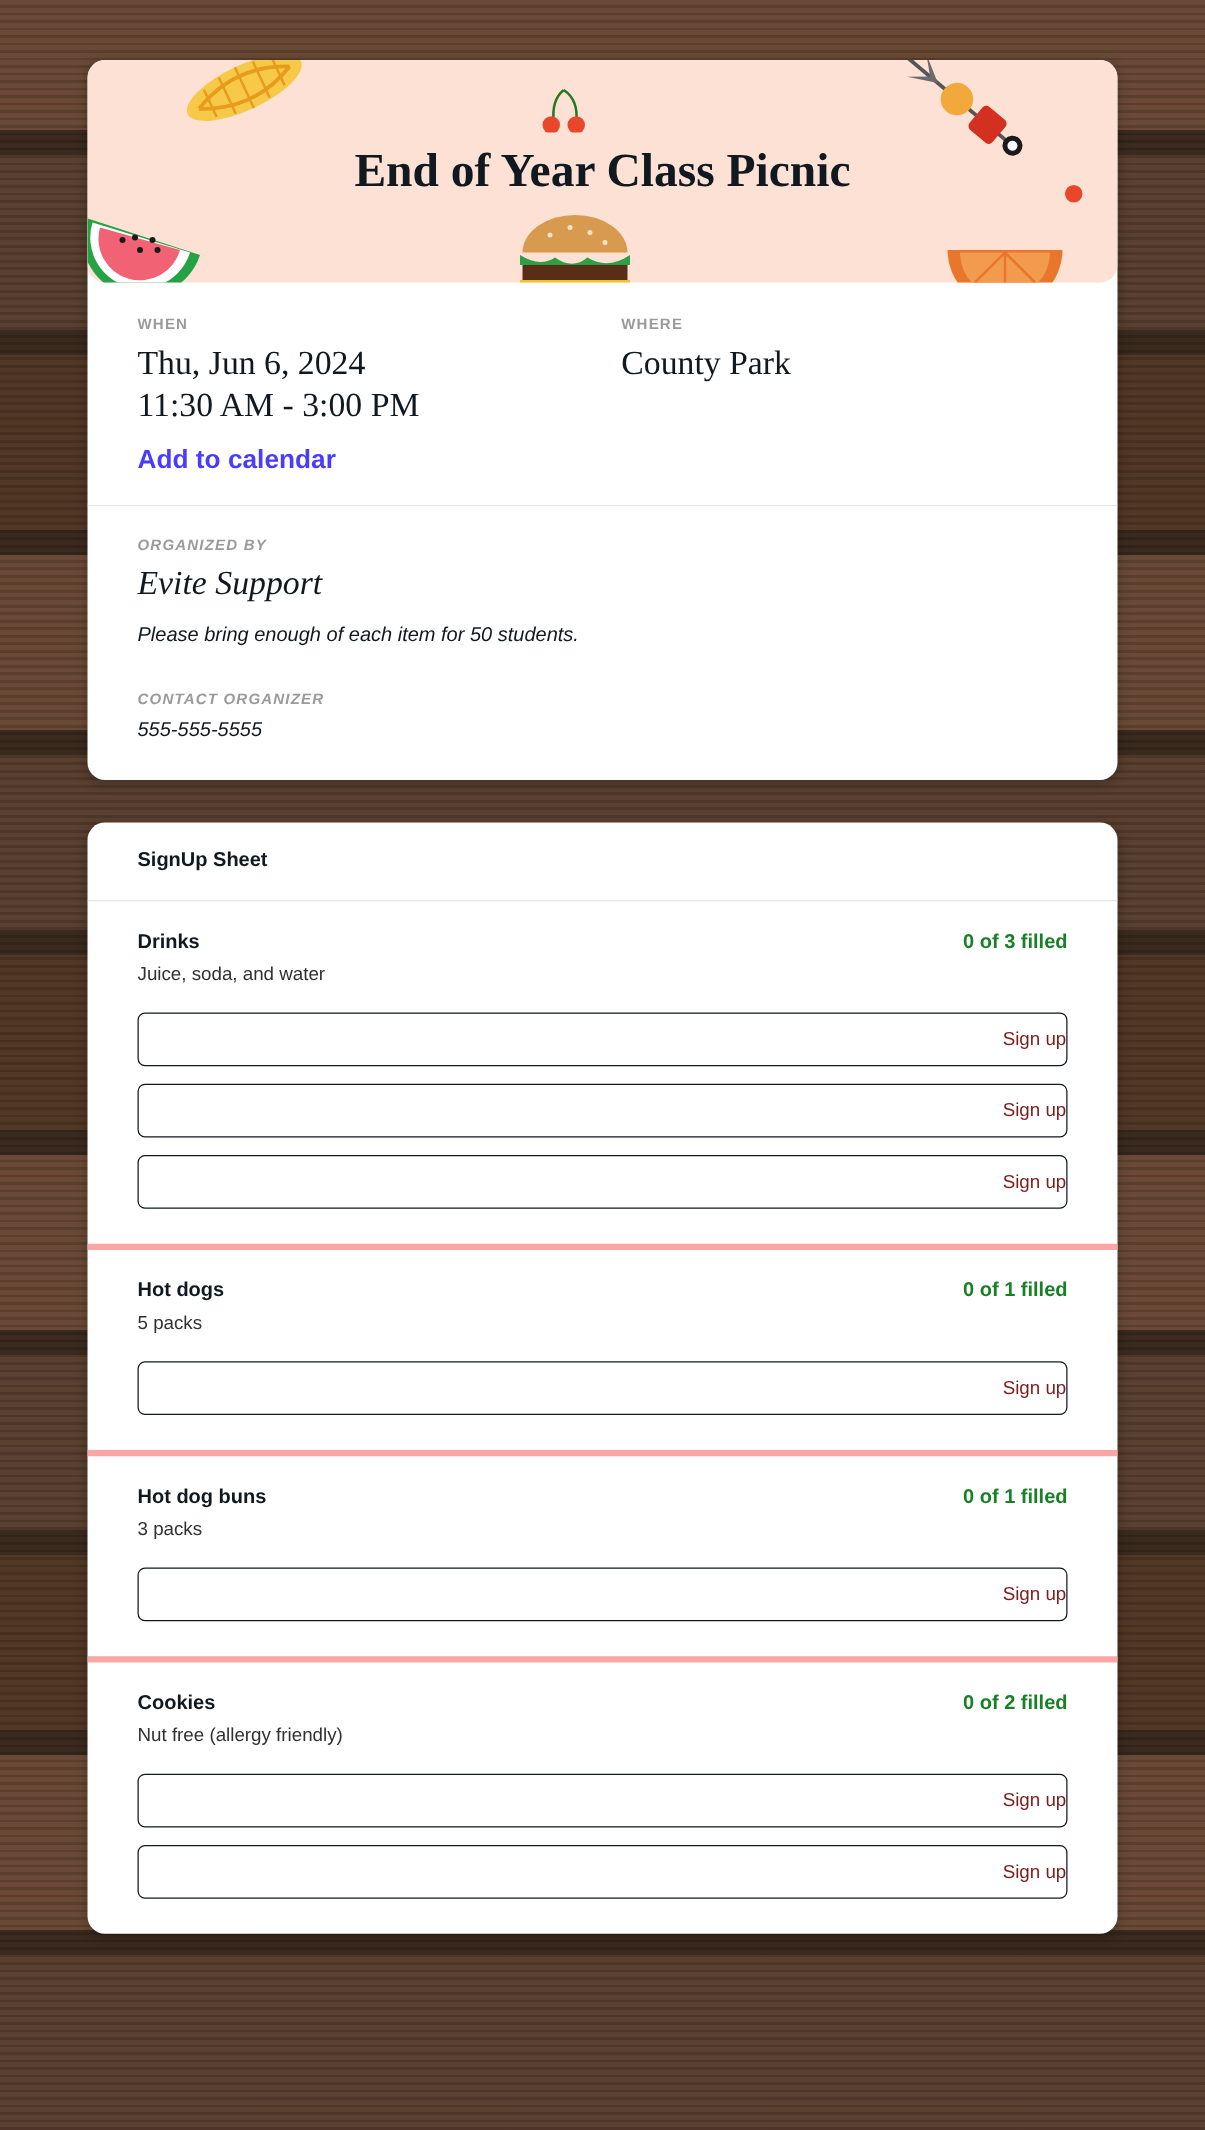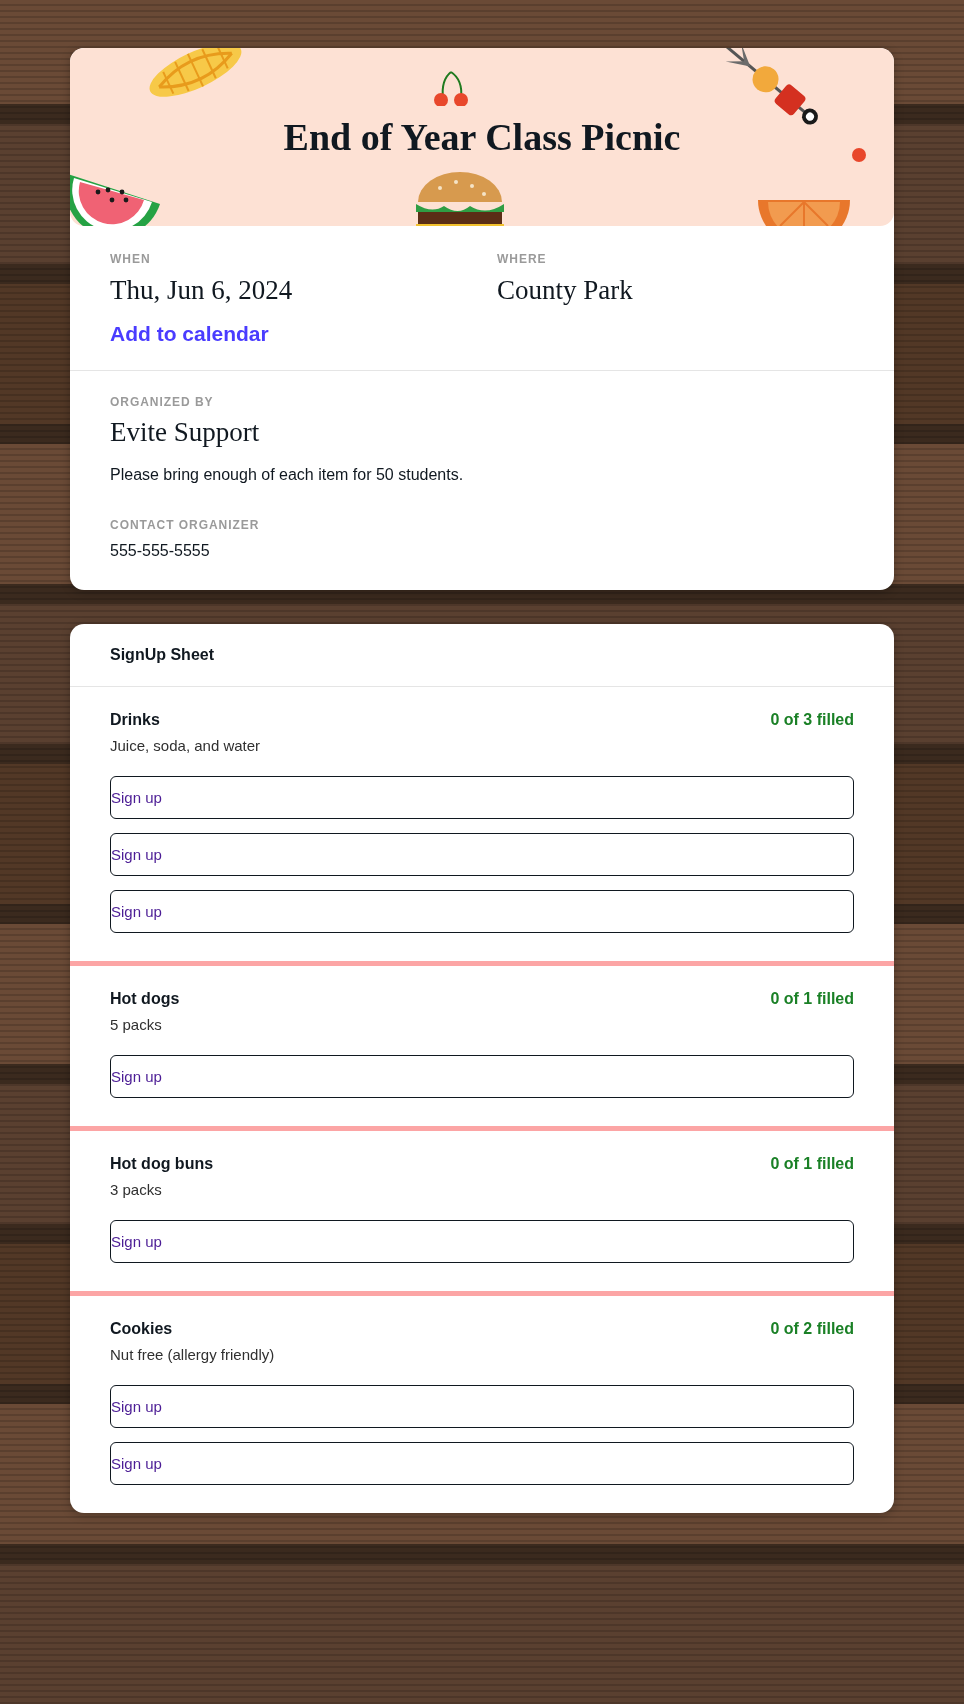--- a/index.html
+++ b/index.html
@@ -79,21 +79,21 @@
   }
   .add-cal {
     margin-top: 14px;
     color: #4a3cff;
     font-weight: 600;
     font-size: 21px;
     cursor: pointer;
     display: inline-block;
   }
   .divider { border-top: 1px solid #e5e5e5; }
-  .org-block { padding: 24px 40px 30px 40px; }
+  .org-block { padding: 24px 40px 30px 40px; font-style: italic; }
   .org-name {
     font-family: Georgia, "Times New Roman", serif;
     font-size: 27px;
     color: #101820;
     font-weight: 500;
     margin-bottom: 18px;
   }
   .note { font-size: 16px; color: #101820; margin-bottom: 34px; }
   .contact-phone { font-size: 16px; color: #101820; margin-top: 10px; }
 
@@ -119,23 +119,23 @@
   .item-fill { font-weight: 700; font-size: 16px; color: #1a8026; }
   .item-desc { font-size: 15px; color: #303030; margin-bottom: 22px; }
   .signup-btn {
     display: block;
     width: 100%;
     padding: 12px 0;
     border: 1px solid #101820;
     border-radius: 6px;
     background: #fff;
     font-size: 15px;
-    text-align: left;
+    text-align: right;
     cursor: pointer;
-    color: #4c1d95;
+    color: #7f1d1d;
   }
   .signup-btn + .signup-btn { margin-top: 14px; }
 </style>
 </head>
 <body>
 <div class="wood-bg"></div>
 
 <div class="page">
 
   <div class="card">
@@ -194,20 +194,21 @@
         <line x1="50" y1="6" x2="26" y2="30" stroke="#e8772b" stroke-width="2"></line>
         <line x1="50" y1="6" x2="74" y2="30" stroke="#e8772b" stroke-width="2"></line>
       </svg>
       <h1 class="title">End of Year Class Picnic</h1>
     </div>
 
     <div class="info-grid">
       <div>
         <div class="label">WHEN</div>
         <div class="serif-value">Thu, Jun 6, 2024</div>
+        <div class="serif-value">11:30 AM - 3:00 PM</div>
         <a class="add-cal">Add to calendar</a>
       </div>
       <div>
         <div class="label">WHERE</div>
         <div class="serif-value">County Park</div>
       </div>
     </div>
 
     <div class="divider"></div>
 

